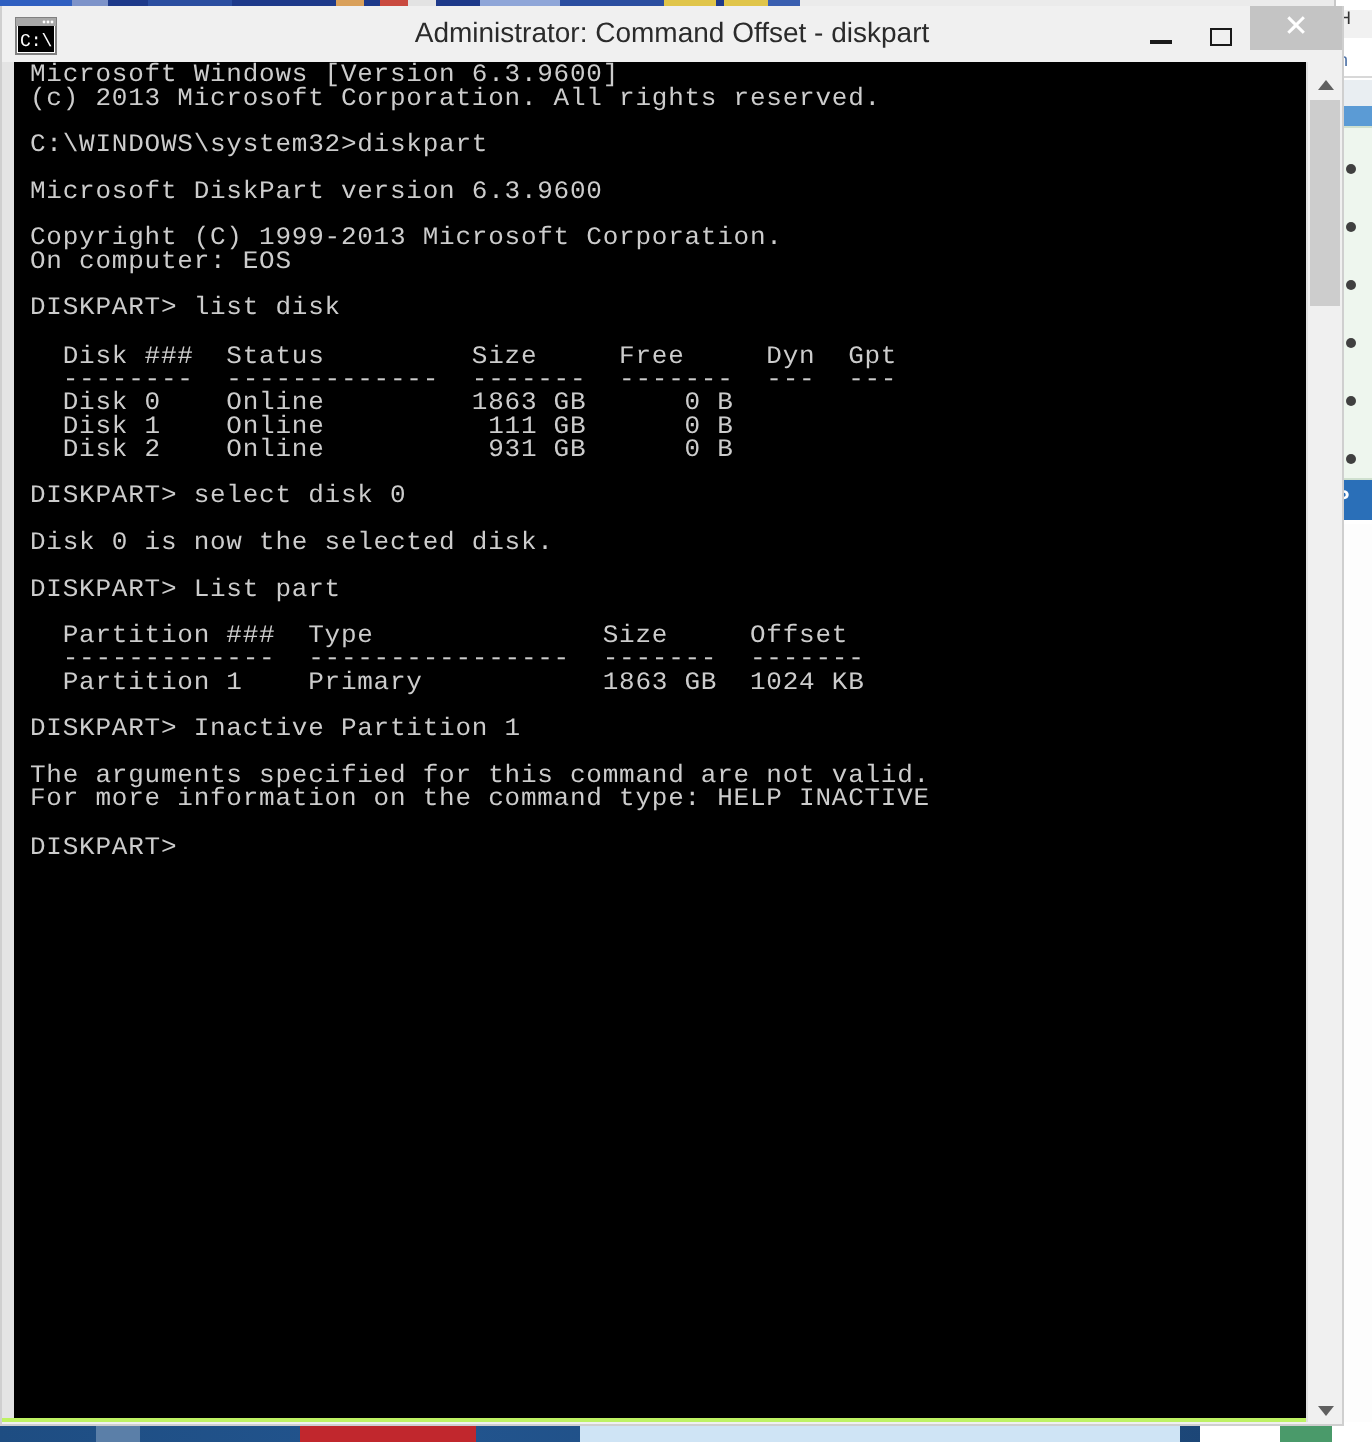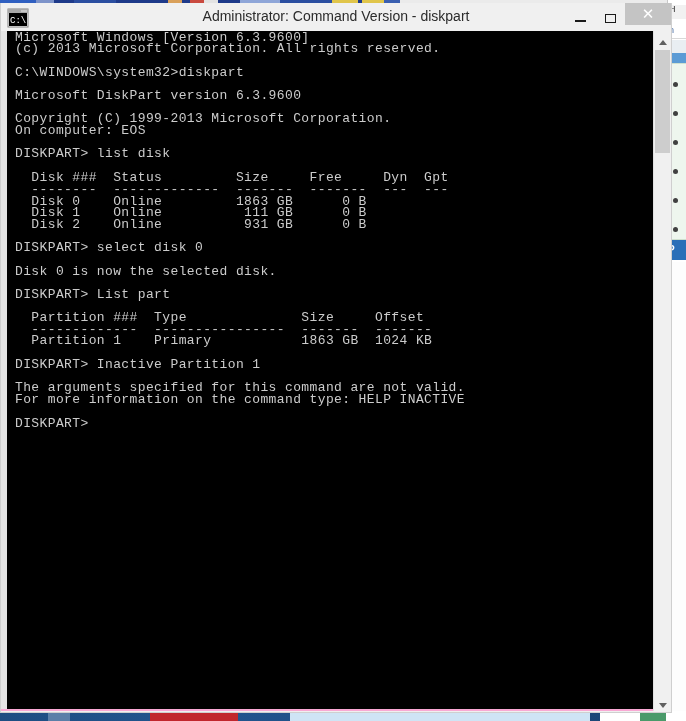--- a/index.html
+++ b/index.html
@@ -215,21 +215,21 @@
     text-align: center;
     font-family: "Liberation Sans", sans-serif;
   }
 
   
   #console-area {
     position: absolute;
     left: 0; top: 28px;
     width: 670px;
     height: 680px;
-    background: #f9a8d4;
+    background: #bef264;
   }
   #console-frame {
     position: absolute;
     left: 0; top: 0;
     width: 653px;
     height: 678px;
     background: #000000;
     border-left: 6px solid #e4e4e4;
     box-sizing: border-box;
     overflow: hidden;
@@ -360,21 +360,21 @@
         <rect x="1" y="1" width="20" height="18" fill="#ffffff" stroke="#808080" stroke-width="1"></rect>
         <rect x="1" y="1" width="20" height="4" fill="#a8a8a8"></rect>
         <circle cx="15" cy="3" r="0.7" fill="#ffffff"></circle>
         <circle cx="17" cy="3" r="0.7" fill="#ffffff"></circle>
         <circle cx="19" cy="3" r="0.7" fill="#ffffff"></circle>
         <rect x="2" y="5" width="18" height="13" fill="#000000"></rect>
         <text x="3" y="15" font-family="Liberation Mono, monospace" font-size="9" fill="#ffffff">C:\</text>
       </svg>
     </span>
 
-    <div id="title-text">Administrator: Command Version - diskpart</div>
+    <div id="title-text">Administrator: Command Offset - diskpart</div>
 
     <button class="winbtn" id="btn-min">
       <span class="glyph-min"></span>
     </button>
     <button class="winbtn" id="btn-max">
       <span class="glyph-max"></span>
     </button>
     <button class="winbtn" id="btn-close">
       <span class="glyph-close">✕</span>
     </button>

